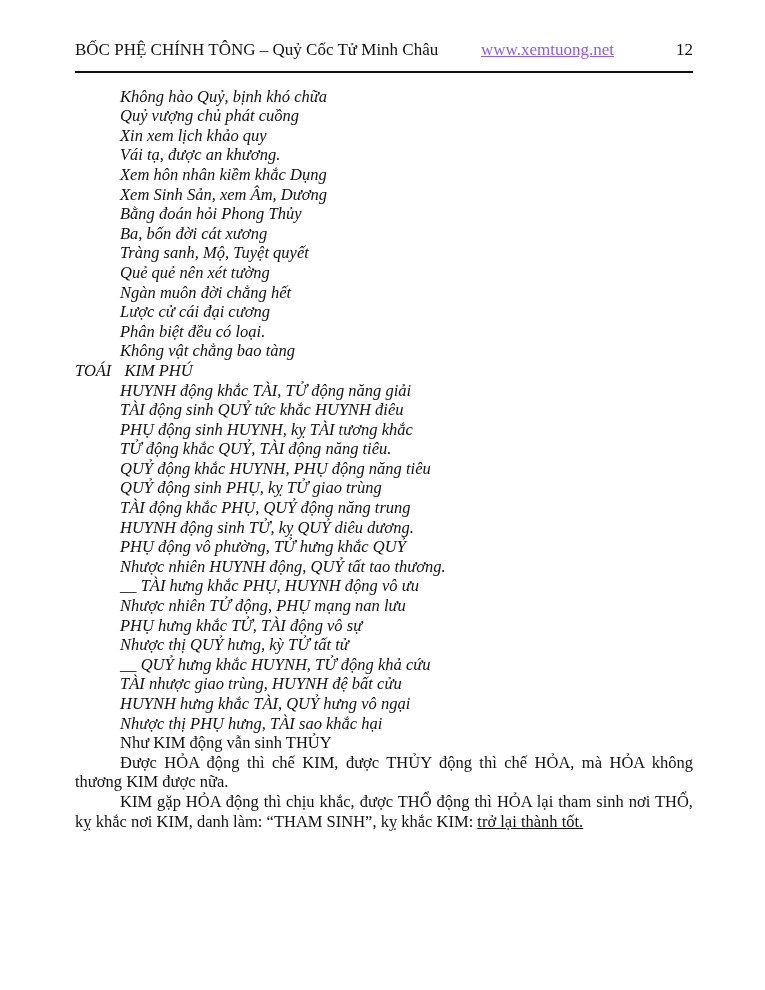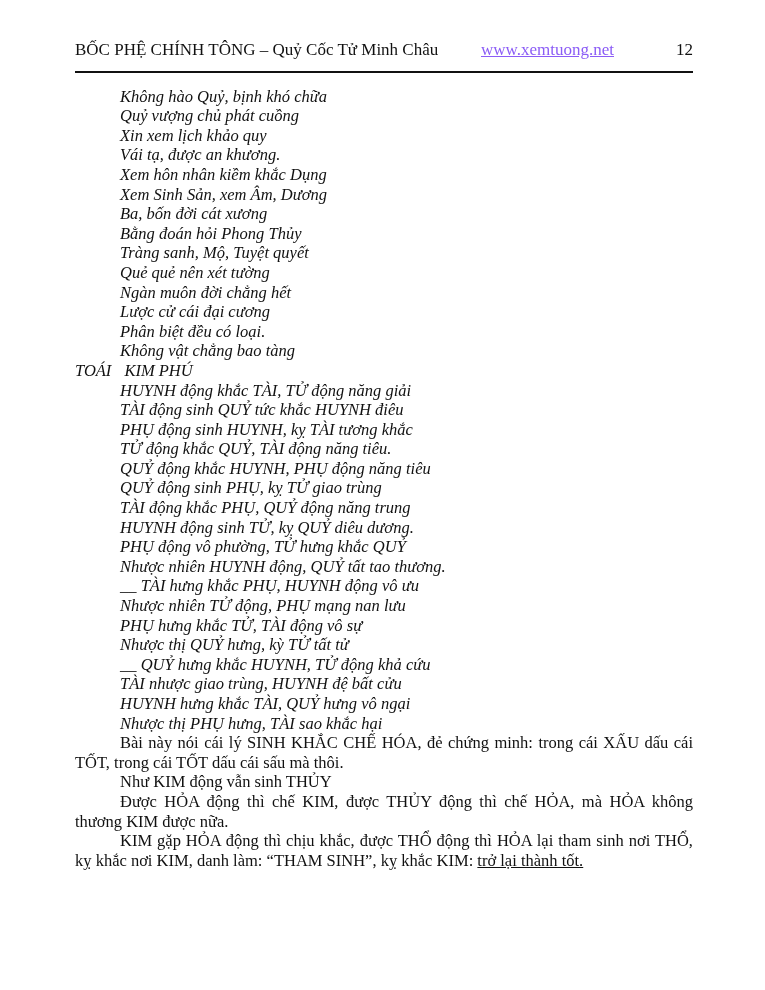--- a/index.html
+++ b/index.html
@@ -64,23 +64,23 @@
         <div class="line">Quỷ vượng chủ phát cuồng</div>
 
         <div class="line">Xin xem lịch khảo quy</div>
 
         <div class="line">Vái tạ, được an khương.</div>
 
         <div class="line">Xem hôn nhân kiềm khắc Dụng</div>
 
         <div class="line">Xem Sinh Sản, xem Âm, Dương</div>
 
+        <div class="line">Bằng đoán hỏi Phong Thủy</div>
+
         <div class="line">Ba, bốn đời cát xương</div>
-
-        <div class="line">Bằng đoán hỏi Phong Thủy</div>
 
         <div class="line">Tràng sanh, Mộ, Tuyệt quyết</div>
 
         <div class="line">Quẻ quẻ nên xét tường</div>
 
         <div class="line">Ngàn muôn đời chẳng hết</div>
 
         <div class="line">Lược cử cái đại cương</div>
 
         <div class="line">Phân biệt đều có loại.</div>
@@ -125,20 +125,19 @@
 
         <div class="line">__ QUỶ hưng khắc HUYNH, TỬ động khả cứu</div>
 
         <div class="line">TÀI nhược giao trùng, HUYNH đệ bất cửu</div>
 
         <div class="line">HUYNH hưng khắc TÀI, QUỶ hưng vô ngại</div>
 
         <div class="line">Nhược thị PHỤ hưng, TÀI sao khắc hại</div>
       </div>
 
-    <p class="para">Bài này nói cái lý SINH KHẮC CHẾ HÓA, đẻ chứng minh: trong cái XẤU dấu cái TỐT, trong cái TỐT dấu cái sấu mà thôi.</p>
     <p class="para">Như KIM động vẫn sinh THỦY</p>
     <p class="para">Được HỎA động thì chế KIM, được THỦY động thì chế HỎA, mà HỎA không thương KIM được nữa.</p>
     <p class="para"><span>KIM gặp HỎA động thì chịu khắc, được THỔ động thì  HỎA lại tham sinh nơi THỔ, kỵ khắc nơi KIM, danh làm: “THAM SINH”, kỵ khắc KIM: </span><span class="underline">trở lại thành tốt.</span></p>
 
   </div>
 
 </div>
 
 </body></html>

